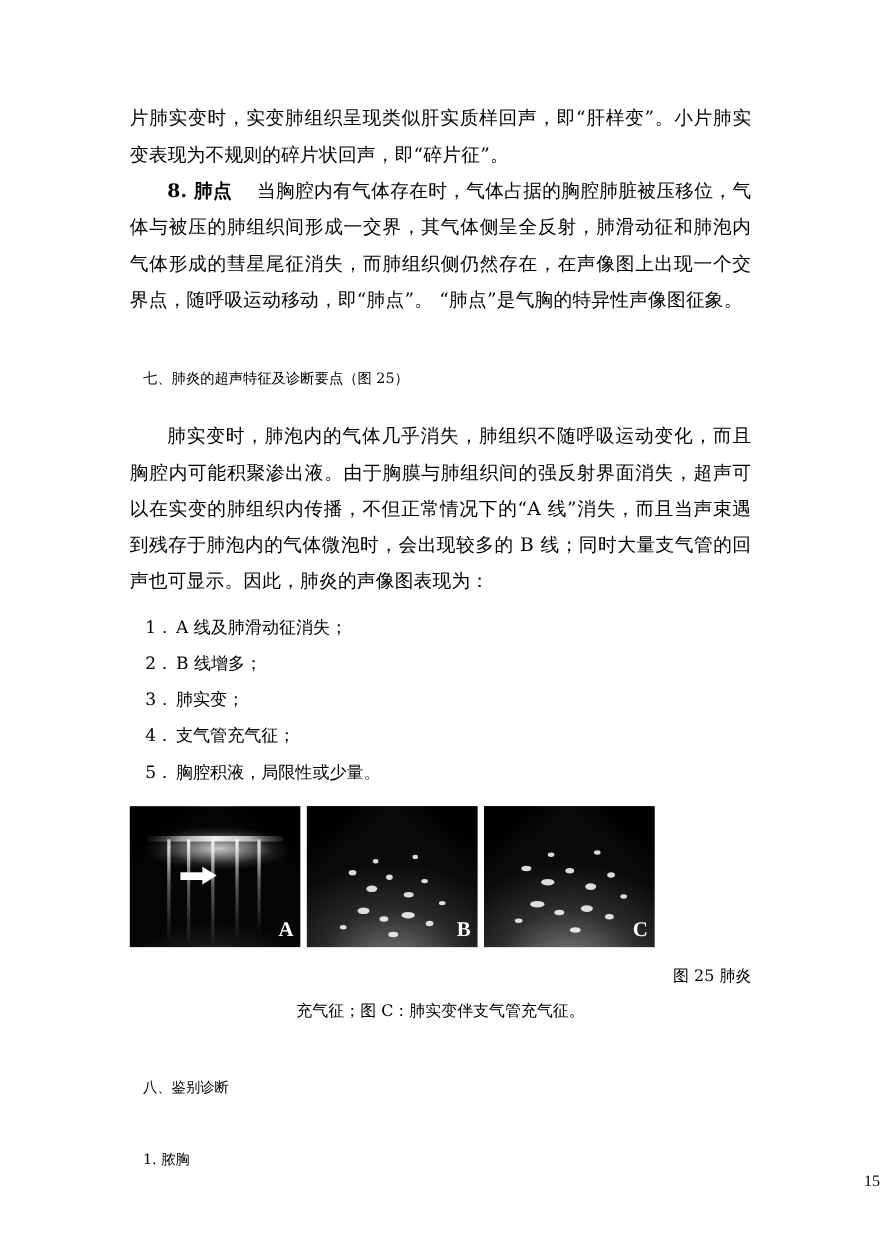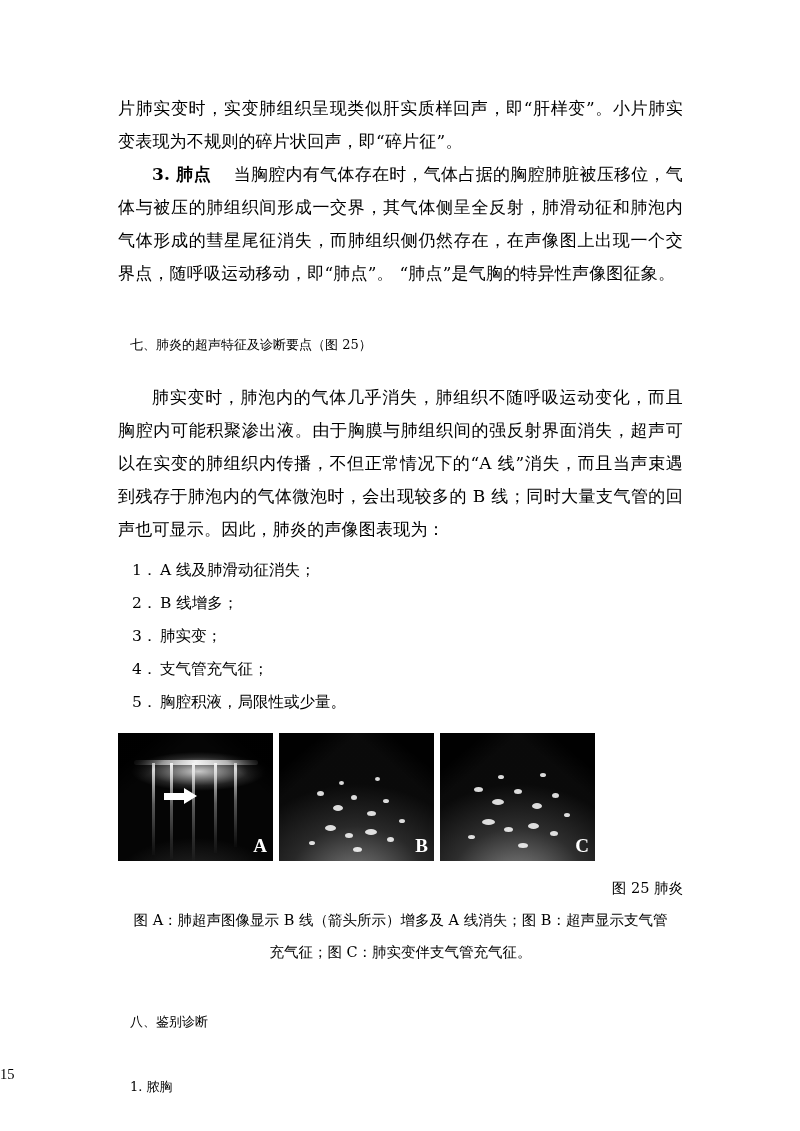--- a/index.html
+++ b/index.html
@@ -169,34 +169,34 @@
     font-size: 14.5px;
     line-height: 30px;
     text-align: center;
     margin-top: 2px;
   }
   .page-number {
     position: absolute;
     left: 0;
     right: 0;
     bottom: 48px;
-    text-align: left;
+    text-align: right;
     font-size: 14.5px;
     font-family: "Liberation Serif", serif;
   }
 </style>
 </head>
 <body>
 
 <div class="page">
   <div class="content">
 
     <p class="para-body">片肺实变时，实变肺组织呈现类似肝实质样回声，即“肝样变”。小片肺实变表现为不规则的碎片状回声，即“碎片征”。</p>
 
-    <p class="para-body indent2"><span class="bold">3. 肺点</span>&nbsp;&nbsp;&nbsp;&nbsp;<span>当胸腔内有气体存在时，气体占据的胸腔肺脏被压移位，气体与被压的肺组织间形成一交界，其气体侧呈全反射，肺滑动征和肺泡内气体形成的彗星尾征消失，而肺组织侧仍然存在，在声像图上出现一个交界点，随呼吸运动移动，即“肺点”。 “肺点”是气胸的特异性声像图征象。</span></p>
+    <p class="para-body indent2"><span class="bold">8. 肺点</span>&nbsp;&nbsp;&nbsp;&nbsp;<span>当胸腔内有气体存在时，气体占据的胸腔肺脏被压移位，气体与被压的肺组织间形成一交界，其气体侧呈全反射，肺滑动征和肺泡内气体形成的彗星尾征消失，而肺组织侧仍然存在，在声像图上出现一个交界点，随呼吸运动移动，即“肺点”。 “肺点”是气胸的特异性声像图征象。</span></p>
 
     <div class="spacer-lg"></div>
 
     <p class="section-head">七、肺炎的超声特征及诊断要点（图 25）</p>
 
     <div class="spacer-sm"></div>
 
     <p class="para-body indent2">肺实变时，肺泡内的气体几乎消失，肺组织不随呼吸运动变化，而且胸腔内可能积聚渗出液。由于胸膜与肺组织间的强反射界面消失，超声可以在实变的肺组织内传播，不但正常情况下的“A 线”消失，而且当声束遇到残存于肺泡内的气体微泡时，会出现较多的 B 线；同时大量支气管的回声也可显示。因此，肺炎的声像图表现为：</p>
 
     <div class="spacer-sm"></div>
@@ -258,21 +258,20 @@
         <div class="speck" style="left:124px; top:80px; width:6px; height:4px;"></div>
         <div class="speck" style="left:58px; top:42px; width:6px; height:4px;"></div>
         <div class="speck" style="left:100px; top:40px; width:6px; height:4px;"></div>
         <div class="speck" style="left:78px; top:110px; width:10px; height:5px;"></div>
         <div class="fan-mask"></div>
         <div class="label">C</div>
       </div>
     </div>
 
     <div class="fig-caption">图 25  肺炎</div>
-    <div class="fig-note">图 A：肺超声图像显示 B 线（箭头所示）增多及 A 线消失；图 B：超声显示支气管</div>
     <div class="fig-note">充气征；图 C：肺实变伴支气管充气征。</div>
 
     <div class="spacer-lg"></div>
 
     <p class="section-head">八、鉴别诊断</p>
 
     <div class="spacer-sm"></div>
 
     <p class="section-head">1. 脓胸</p>
 

